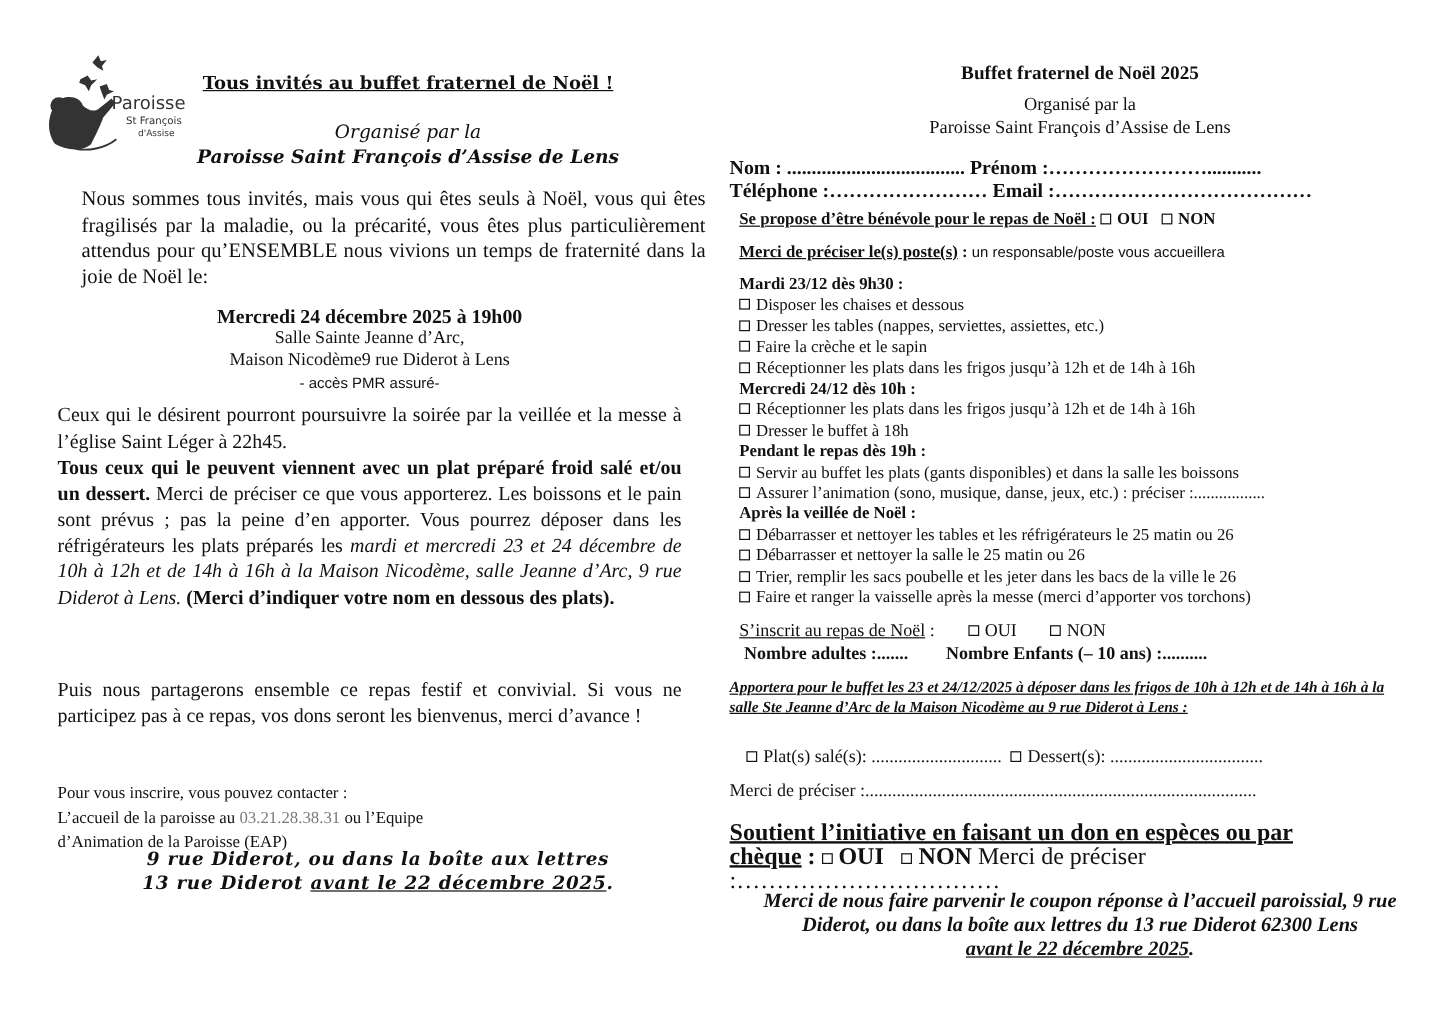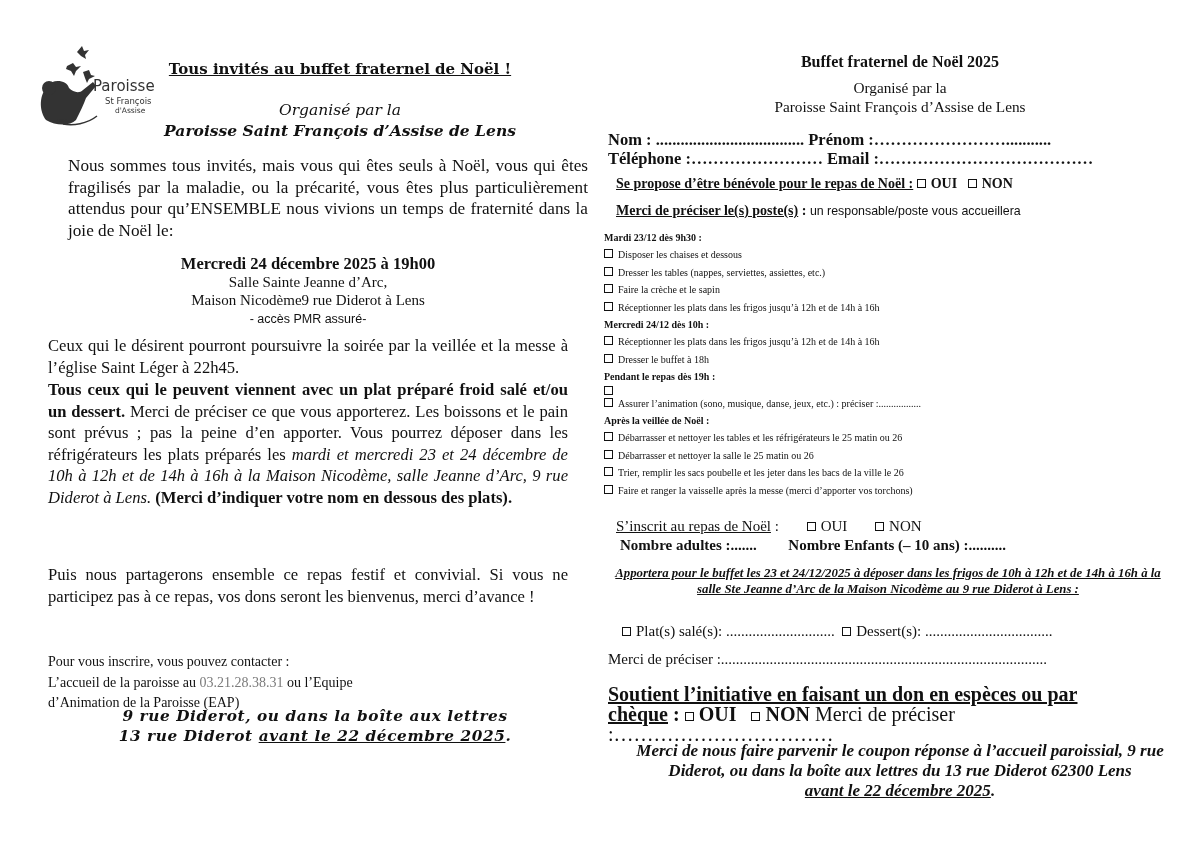--- a/index.html
+++ b/index.html
@@ -35,21 +35,21 @@
     .r-h1 { top: 53px; font-weight: bold; font-size: 16px; }
     .r-h2 { top: 79px; font-size: 15.3px; }
     .r-h3 { top: 98px; font-size: 15.3px; }
     .r-line { position: absolute; left: 8px; width: 560px; font-family: "Liberation Serif", serif; white-space: nowrap; }
     .r-id { font-weight: bold; font-size: 16.5px; }
     .r-id1 { top: 130px; }
     .r-id2 { top: 149px; }
     .r-bene { top: 176px; left: 16px; font-size: 14px; font-weight: bold; }
     .r-precis { top: 203px; left: 16px; font-size: 14px; }
     .r-small { font-size: 12.4px; font-weight: normal; font-family: "Liberation Sans", sans-serif; }
-    .r-tasks { position: absolute; left: 4px; top: 229px; width: 560px; font-family: "Liberation Serif", serif; font-size: 10px; line-height: 17.4px; }
+    .r-tasks { position: absolute; left: 16px; top: 229px; width: 560px; font-family: "Liberation Serif", serif; font-size: 14px; line-height: 17.4px; }
     .r-tasks .grp { font-weight: bold; }
     .r-tasks .task { display: flex; align-items: baseline; white-space: nowrap; }
     .box { display: inline-block; width: 9px; height: 9px; border: 1.3px solid #111; margin-right: 5px; vertical-align: baseline; box-sizing: border-box; flex: none; position: relative; top: 0px; }
     .r-inscrit { top: 518px; left: 16px; font-weight: normal; font-size: 15px; }
     .r-nombre { top: 537px; left: 20px; font-weight: bold; font-size: 15px; }
     .r-apport { position: absolute; left: 608px; width: 560px; top: 565px; font-style: italic; font-weight: bold; font-size: 12.8px; line-height: 16px; text-decoration: underline; font-family: "Liberation Serif", serif; }
     .r-plat { top: 623px; left: 22px; font-size: 15px; }
     .r-merci { top: 651px; left: 8px; font-size: 15px; }
     .r-soutient { position: absolute; left: 8px; top: 684px; width: 560px; font-family: "Liberation Serif", serif; font-size: 20px; line-height: 20px; }
     .r-final { position: absolute; left: 0; width: 600px; top: 741px; text-align: center; font-style: italic; font-weight: bold; font-size: 17px; line-height: 20px; font-family: Liberation Serif, serif; }
@@ -146,20 +146,21 @@
         <span>Réceptionner les plats dans les frigos jusqu’à 12h et de 14h à 16h</span>
       </div>
     <div class="task">
         <span class="box"></span>
         <span>Dresser le buffet à 18h</span>
       </div>
 
     <div class="grp">Pendant le repas dès 19h :</div>
     <div class="task">
         <span class="box"></span>
+        <span>Servir au buffet les plats (gants disponibles) et dans la salle les boissons</span>
       </div>
     <div class="task">
         <span class="box"></span>
         <span>Assurer l’animation (sono, musique, danse, jeux, etc.) : préciser :.................</span>
       </div>
 
     <div class="grp">Après la veillée de Noël :</div>
     <div class="task">
         <span class="box"></span>
         <span>Débarrasser et nettoyer les tables et les réfrigérateurs le 25 matin ou 26</span>
@@ -182,21 +183,21 @@
     <span class="u">S’inscrit au repas de Noël</span><span> :</span>
     <span class="gap"></span><span class="box"></span><span>OUI</span>
     <span class="gap"></span><span class="box"></span><span>NON</span>
   </div>
   <div class="r-line r-nombre">
     <span>Nombre adultes :.......</span>
     <span class="gap"></span>
     <span>Nombre Enfants (– 10 ans)  :..........</span>
   </div>
 
-  <div class="r-apport" style="left:8px;text-align:center;">Apportera pour  le  buffet les 23 et 24/12/2025 à déposer dans les frigos de 10h à 12h et de 14h à 16h à la salle  Ste Jeanne d’Arc de la Maison Nicodème au 9 rue Diderot à Lens :</div>
+  <div class="r-apport" style="left:8px;">Apportera pour  le  buffet les 23 et 24/12/2025 à déposer dans les frigos de 10h à 12h et de 14h à 16h à la salle  Ste Jeanne d’Arc de la Maison Nicodème au 9 rue Diderot à Lens :</div>
 
   <div class="r-line r-plat">
     <span class="box"></span><span>Plat(s) salé(s): .............................</span>
     &nbsp;<span class="box"></span><span>Dessert(s): ..................................</span>
   </div>
   <div class="r-line r-merci">Merci de préciser :.......................................................................................</div>
 
   <div class="r-soutient">
     <div class="u b">Soutient l’initiative en faisant un don en espèces ou par</div>
     <div><span class="u b">chèque</span><span class="b"> : </span><span class="box"></span><span class="b">OUI</span>&nbsp;&nbsp;&nbsp;<span class="box"></span><span class="b">NON</span><span> Merci de préciser  :……………………………</span></div>

